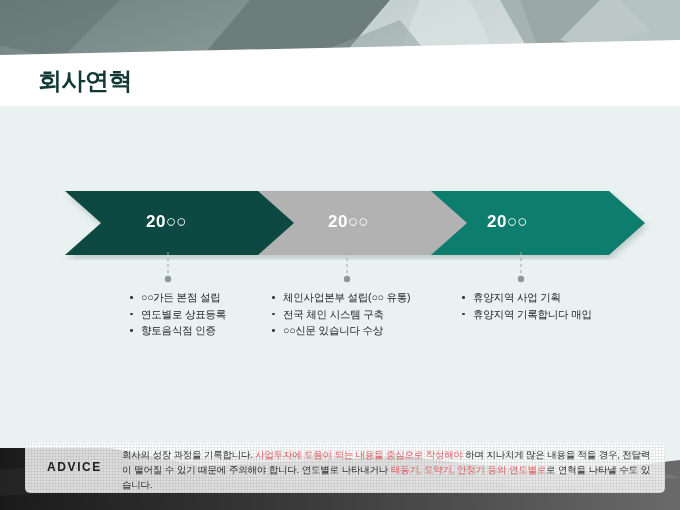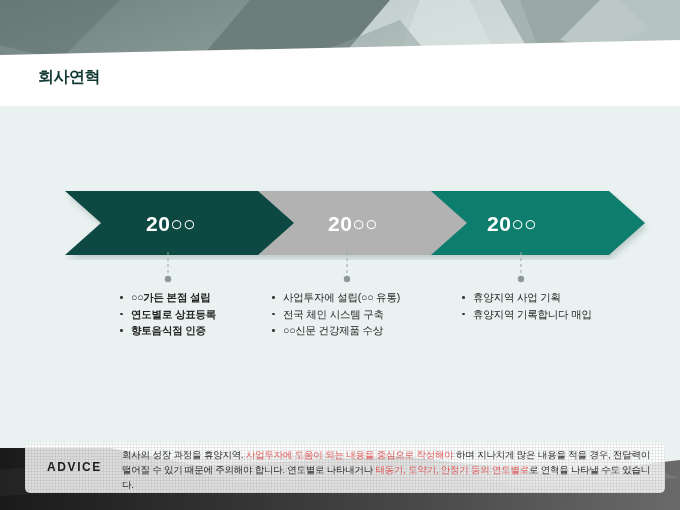--- a/index.html
+++ b/index.html
@@ -39,39 +39,39 @@
     position: absolute;
     left: 0; top: 0;
     width: 680px; height: 106px;
     pointer-events: none;
   }
   .title-plate svg { display:block; width:680px; height:106px; }
   .page-title {
     position: absolute;
     left: 38px;
     top: 69px;
-    font-size: 16px;
+    font-size: 24px;
     font-weight: bold;
     color: #113833;
     letter-spacing: -0.5px;
     line-height: 1;
     white-space: nowrap;
   }
 
   
   .timeline {
     position: absolute;
     left: 0; top: 188px;
     width: 680px; height: 72px;
   }
   .timeline svg { display:block; width:680px; height:72px; }
   .chev-label {
     position: absolute;
     top: 212px;
-    font-size: 21px;
+    font-size: 17px;
     font-weight: bold;
     color: #ffffff;
     letter-spacing: 0.5px;
     white-space: nowrap;
   }
   .chev-label .ring {
     font-weight: normal;
     letter-spacing: 0px;
   }
   #chev-label-0 { left: 146px; }
@@ -84,21 +84,21 @@
     left: 0; top: 250px;
     width: 680px; height: 40px;
   }
   .connectors svg { display:block; width:680px; height:40px; }
 
   
   .col {
     position: absolute;
     top: 289px;
   }
-  #col-0 { left: 118px; width: 175px; font-weight: bold; }
+  #col-0 { left: 128px; width: 175px; }
   #col-1 { left: 270px; width: 200px; }
   #col-2 { left: 460px; width: 190px; }
   .col ul {
     margin: 0;
     padding: 0;
     list-style: none;
   }
   .col li {
     position: relative;
     padding-left: 13px;
@@ -236,23 +236,23 @@
 
   <div class="col" id="col-0">
     <ul>
       <li>○○가든 본점 설립</li>
       <li>연도별로 상표등록</li>
       <li>향토음식점 인증</li>
     </ul>
   </div>
   <div class="col" id="col-1">
     <ul>
-      <li>사업투자에 설립(○○ 유통)</li>
+      <li>체인사업본부 설립(○○ 유통)</li>
       <li>전국 체인 시스템 구축</li>
-      <li>○○신문 건강제품 수상</li>
+      <li>○○신문 있습니다 수상</li>
     </ul>
   </div>
   <div class="col" id="col-2">
     <ul>
       <li>휴양지역 사업 기획</li>
       <li>휴양지역 기록합니다 매입</li>
     </ul>
   </div>
 
   <div class="bottom-strip">
@@ -267,16 +267,16 @@
       <rect x="0" y="0" width="680" height="80" fill="#e9f2f1"></rect>
       <polygon points="0,18 110,18 200,36 400,26 560,44 680,30 680,80 0,80" fill="url(#fg1)"></polygon>
       <polygon points="120,30 330,24 430,46 240,52" fill="#575757" opacity="0.55"></polygon>
       <polygon points="430,34 620,28 680,48 520,58" fill="#8a8a8a" opacity="0.4"></polygon>
       <polygon points="0,40 90,30 150,58 0,66" fill="#2c2c2c" opacity="0.6"></polygon>
     </svg>
   </div>
 
   <div class="advice-box">
     <div class="advice-label">ADVICE</div>
-    <div class="advice-text" id="advice-text"><span>회사의 성장 과정을 휴양지역. </span><span class="hl">사업투자에 도움이 되는 내용을 중심으로 작성해야</span><span> 하며 지나치게 많은 내용을 적을 경우, 전달력이 떨어질 수 있기 때문에 주의해야 합니다. 연도별로 나타내거나 </span><span class="hl">태동기, 도약기, 안정기 등의 연도별로</span><span>로 연혁을 나타낼 수도 있습니다.</span></div>
+    <div class="advice-text" id="advice-text"><span>회사의 성장 과정을 기록합니다. </span><span class="hl">사업투자에 도움이 되는 내용을 중심으로 작성해야</span><span> 하며 지나치게 많은 내용을 적을 경우, 전달력이 떨어질 수 있기 때문에 주의해야 합니다. 연도별로 나타내거나 </span><span class="hl">태동기, 도약기, 안정기 등의 연도별로</span><span>로 연혁을 나타낼 수도 있습니다.</span></div>
   </div>
 
 </div>
 
 </body></html>

